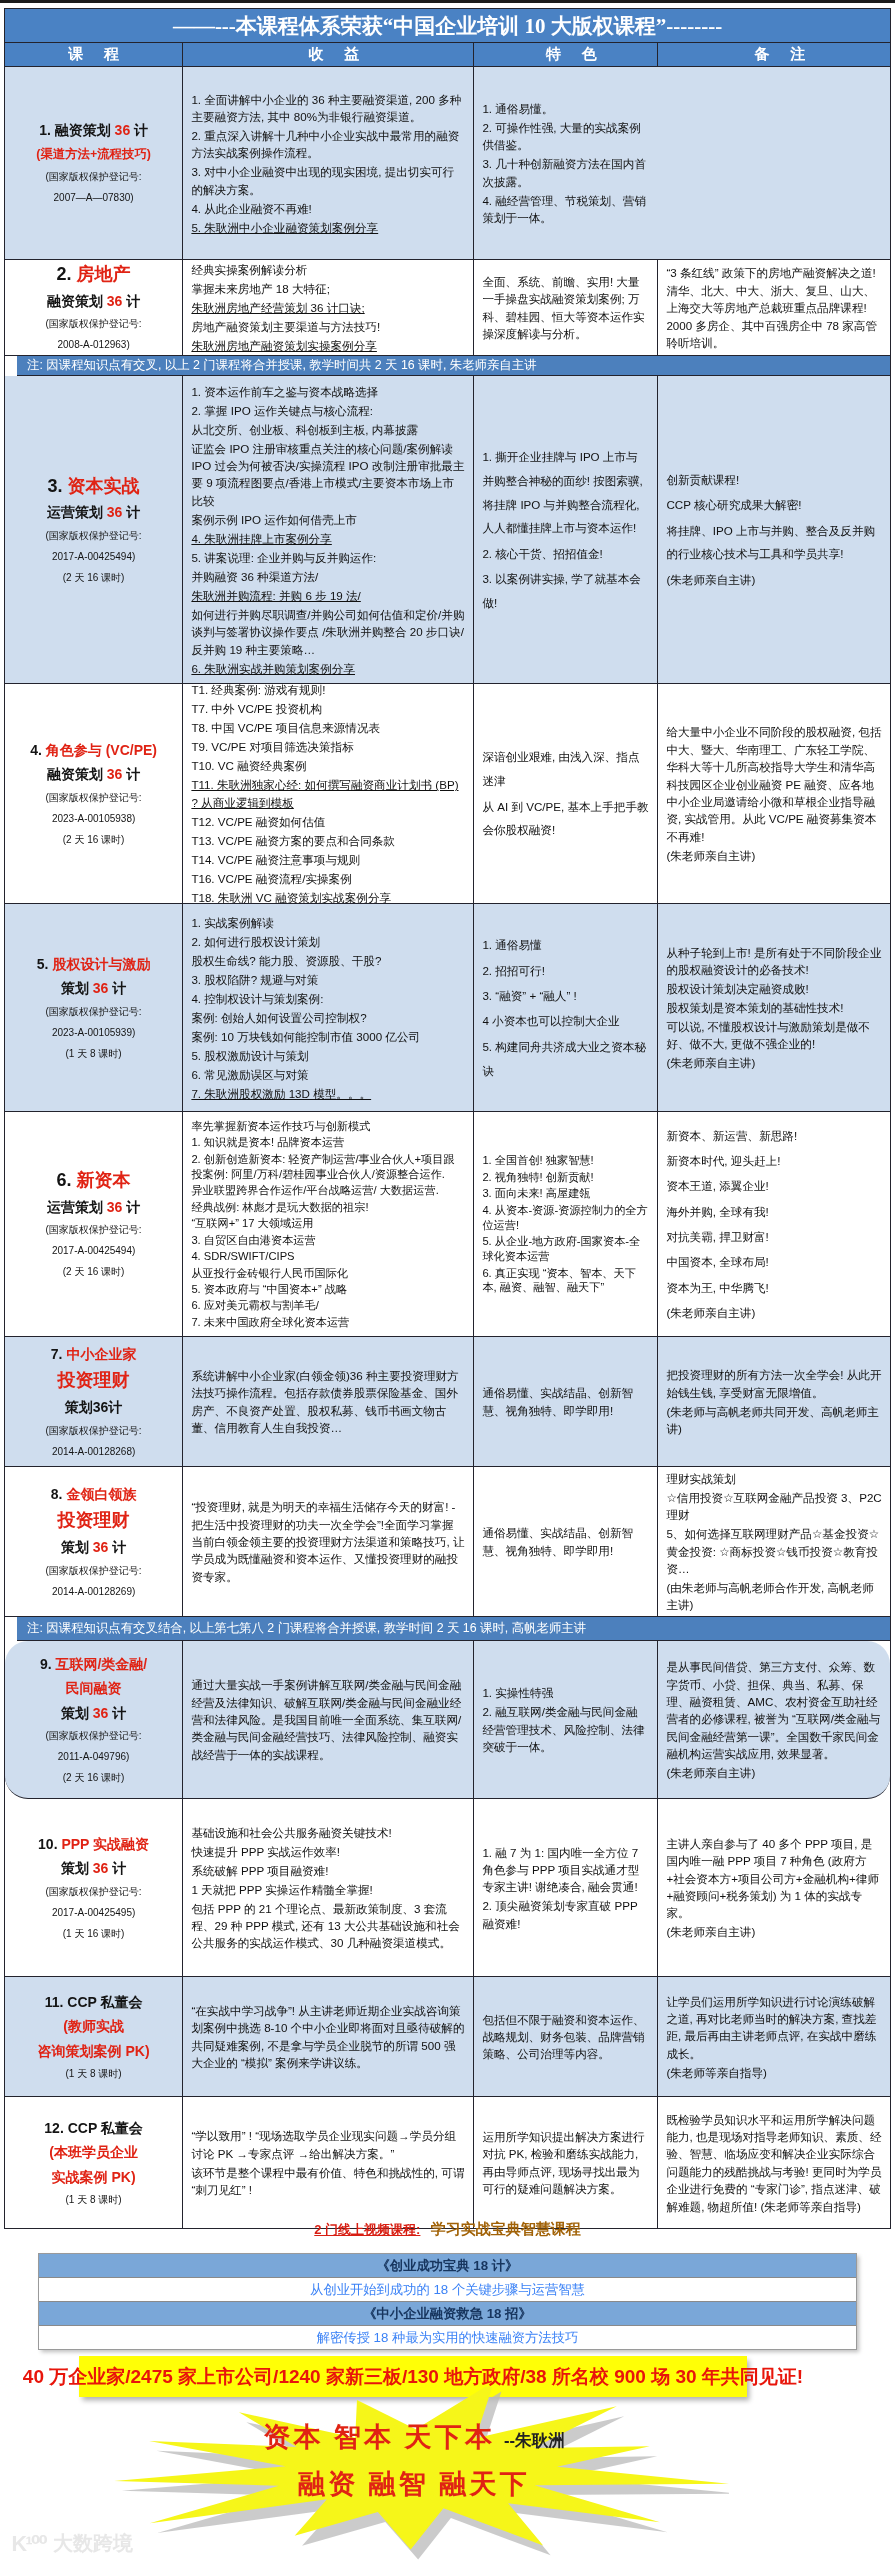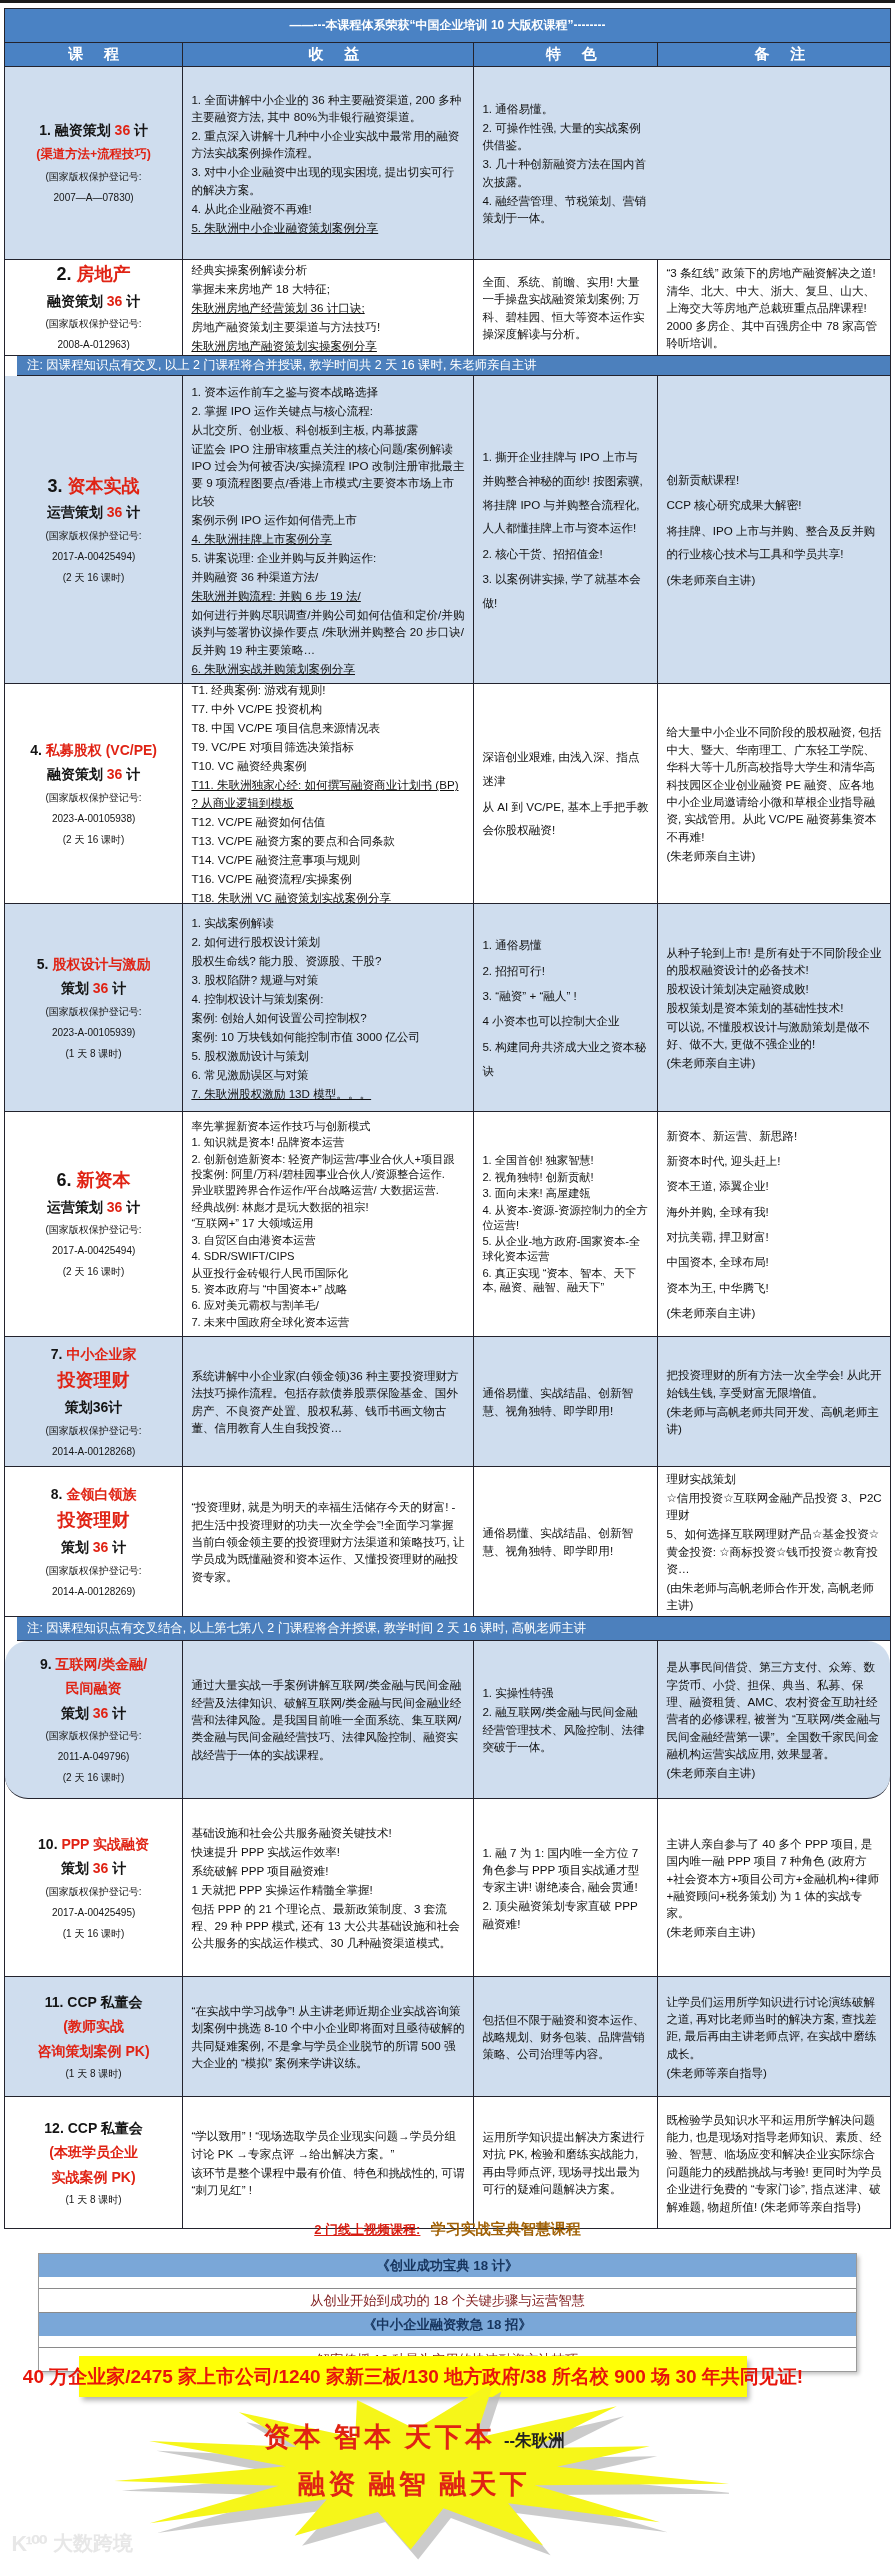--- a/index.html
+++ b/index.html
@@ -3,21 +3,21 @@
 <meta charset="utf-8">
 <style>
   html,body{margin:0;padding:0;background:#888;}
   .page{position:relative;width:895px;height:2576px;background:#ffffff;overflow:hidden;
         font-family:"Liberation Sans","DejaVu Sans",sans-serif;color:#111;}
   .topline{position:absolute;left:0;top:0;width:895px;height:2.5px;background:#1b1b1b;}
 
   
   .tbl{position:absolute;left:4.1px;top:8.3px;width:885px;border:1.7px solid #23232d;background:#fff;}
   .titlebar{height:33px;background:#4a82c4;color:#fff;display:flex;align-items:center;justify-content:center;
-            font-size:12px;font-weight:bold;border-bottom:1.7px solid #23232d;}
+            font-size:21px;font-weight:bold;border-bottom:1.7px solid #23232d;font-family:Liberation Serif, serif;}
   .colhead{display:grid;grid-template-columns:177px 291px 184px 1fr;background:#4a82c4;height:23px;
            border-bottom:1.7px solid #23232d;}
   .colhead div{color:#fff;font-weight:bold;font-size:15px;letter-spacing:8.3px;display:flex;align-items:center;
                justify-content:center;border-left:1.7px solid #23232d;padding-left:20px;}
   .colhead div:first-child{border-left:none;padding-left:8.3px;}
   .row{display:grid;grid-template-columns:177px 291px 184px 1fr;border-bottom:1.7px solid #23232d;}
   .row:last-child{border-bottom:none;}
   .bg-b{background:#cfddee;}
   .bg-w{background:#ffffff;}
   .cell{border-left:1.7px solid #23232d;overflow:hidden;display:flex;flex-direction:column;justify-content:center;}
@@ -38,21 +38,21 @@
            padding:0 10px;border-bottom:1.7px solid #23232d;margin-left:12px;}
 
   
   .video-title{position:absolute;left:0;top:2220px;width:895px;text-align:center;}
   .video-title .red{color:#d81e12;font-size:13px;font-weight:bold;text-decoration:underline;}
   .video-title .blk{color:#a16207;font-size:15px;font-weight:bold;margin-left:6.6px;}
   .video-tbl{position:absolute;left:38px;top:2253px;width:817px;border:1.7px solid #9a9a9a;box-shadow:2.5px 3.3px 4.1px rgba(0,0,0,.25);}
   .vrow{height:23px;display:flex;align-items:center;justify-content:center;font-size:13.3px;border-top:0.8px solid #8a8a8a;}
   .vrow:first-child{border-top:none;}
   .vhead{background:#7aa7d8;color:#17355e;font-weight:bold;}
-  .vbody{background:#ffffff;color:#7f1d1d;margin-top:11px;}
+  .vbody{background:#ffffff;color:#3b82f6;}
 
   
   .banner{position:absolute;left:79px;top:2356px;width:668px;height:41px;background:#ffff06;
           display:flex;align-items:center;justify-content:center;box-shadow:3.3px 4.1px 5px rgba(0,0,0,.3);}
   .banner span{color:#e8150b;font-size:19px;font-weight:bold;white-space:nowrap;}
 
   
   .star-wrap{position:absolute;left:99px;top:2387px;width:630px;height:182px;}
   .star-wrap svg{position:absolute;left:0;top:0;}
   .star-text{position:absolute;left:0;top:31.5px;width:630px;text-align:center;}
@@ -151,21 +151,21 @@
           </div>
           <div class="cell body-cell airy">
             <div class="ln">创新贡献课程!</div>
             <div class="ln">CCP 核心研究成果大解密!</div>
             <div class="ln">将挂牌、IPO 上市与并购、整合及反并购的行业核心技术与工具和学员共享!</div>
             <div class="ln">(朱老师亲自主讲)</div>
           </div>
         </div>
         <div class="row bg-w" style="height: 219px;">
           <div class="cell course-cell">
-            <div class="cl-t"><span class="c-k">4. </span><span class="c-r">私募股权 (VC/PE)</span></div>
+            <div class="cl-t"><span class="c-k">4. </span><span class="c-r">角色参与 (VC/PE)</span></div>
             <div class="cl-t"><span class="c-k">融资策划 </span><span class="c-r">36</span><span class="c-k"> 计</span></div>
             <div class="cl-reg"><span class="c-k">(国家版权保护登记号:</span></div>
             <div class="cl-reg"><span class="c-k">2023-A-00105938)</span></div>
             <div class="cl-reg"><span class="c-k">(2 天 16 课时)</span></div>
           </div>
           <div class="cell body-cell">
             <div class="ln">T1. 经典案例: 游戏有规则!</div>
             <div class="ln">T7. 中外 VC/PE 投资机构</div>
             <div class="ln">T8. 中国 VC/PE 项目信息来源情况表</div>
             <div class="ln">T9. VC/PE 对项目筛选决策指标</div>

